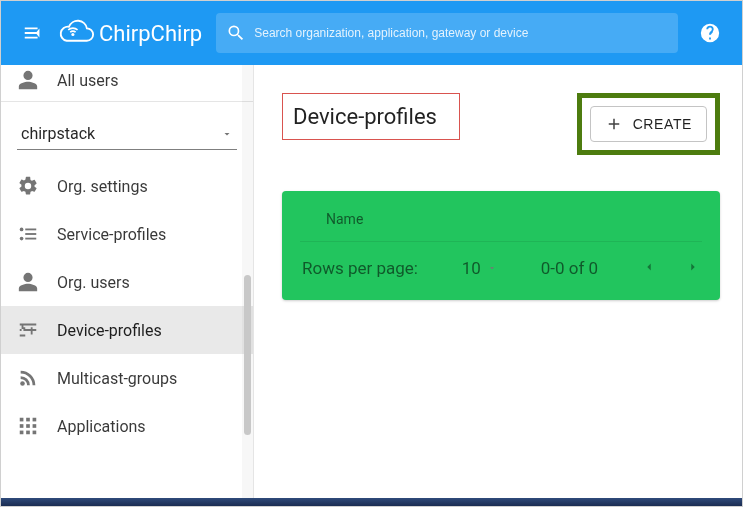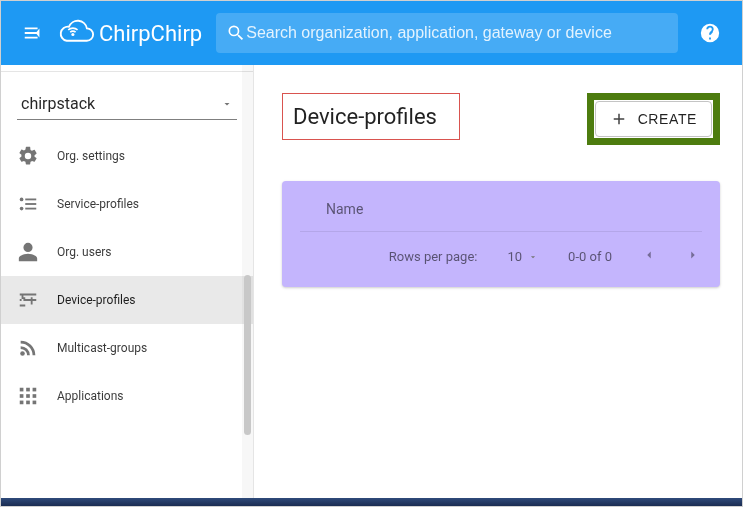--- a/index.html
+++ b/index.html
@@ -21,21 +21,21 @@
     color: #fff;
   }
   .menu-btn { width: 40px; height:40px; display:flex; align-items:center; justify-content:center; cursor:pointer;}
   .logo { display:flex; align-items:center; margin-left:4px; margin-right:8px;}
   .logo-cloud { width:38px; height:28px; margin-right:4px; position:relative; }
   .logo-text { font-size: 22px; font-weight:400; color:#fff; }
   .logo-text b { font-weight:400; }
   .search-wrap { flex:1; display:flex; align-items:center; background: rgba(255,255,255,0.18); border-radius:4px; height:40px; margin: 0 12px 0 6px; padding:0 10px;}
   .search-wrap svg { flex-shrink:0; }
   .search-input {
-    flex:1; border:none; background:transparent; color:#fff; font-size:16px; outline:none;
+    flex:1; border:none; background:transparent; color:#fff; font-size:12px; margin-left:8px; outline:none;
   }
   .search-input::placeholder { color: rgba(255,255,255,0.85); }
   .help-btn { width:40px;height:40px;display:flex;align-items:center;justify-content:center;cursor:pointer;}
   .content-row { display:flex; height: calc(100% - 64px); }
   .sidebar {
     width: 253px;
     border-right: 1px solid rgba(0,0,0,0.1);
     display:flex; flex-direction:column;
     position:relative;
   }
@@ -54,21 +54,21 @@
     cursor:pointer;
     color: rgba(0,0,0,0.85);
     font-size: 16px;
   }
   .nav-list { list-style:none; margin-top:6px; flex:1; overflow:hidden;}
   .nav-item {
     display:flex; align-items:center;
     height: 48px; padding: 0 16px;
     cursor:pointer;
     color: rgba(0,0,0,0.78);
-    font-size: 12px;
+    font-size: 16px;
   }
   .nav-item.selected { background: #e9e9e9; color: rgba(0,0,0,0.87);}
   .nav-item .icon-slot{ width:40px; display:flex; justify-content:flex-start;}
   .nav-item svg { fill: #757575; }
   .sidebar-scrollbar {
     position:absolute; right:2px; top:210px; width:7px; height:160px;
     background: #c8c8c8; border-radius:4px;
   }
   .sidebar-scrolltrack {
     position:absolute; right:0; top:0; bottom:0; width:11px; background: rgba(0,0,0,0.03);
@@ -77,54 +77,54 @@
     flex:1; padding: 28px 22px 0 28px; position:relative;
   }
   .header-row { display:flex; align-items:flex-start; justify-content:space-between; }
   .title-box {
     border: 1px solid #d9534f;
     padding: 10px 22px 10px 10px;
     display:inline-block;
   }
   .title-box h1{ font-size:22px; font-weight:400; color: rgba(0,0,0,0.87);}
   .create-wrap {
-    border: 7px solid #4d7c0f;
-    padding: 1px;
+    border: 5px solid #4d7c0f;
+    padding: 8px;
   }
   .create-btn {
     display:flex; align-items:center;
     border:1px solid #c4c4c4;
     border-radius:4px;
     background:#fff;
     padding: 8px 14px;
     font-size: 14px; font-weight:500; letter-spacing:0.6px;
     color: rgba(0,0,0,0.87);
     cursor:pointer; text-transform:uppercase;
   }
   .create-btn svg{ margin-right:10px;}
   .card {
     margin-top: 36px;
-    background:#c4b5fd;
+    background:#22c55e;
     border-radius:4px;
     box-shadow: 0 1px 3px rgba(0,0,0,0.15), 0 1px 2px rgba(0,0,0,0.06);
     padding: 0;
   }
   .table-head {
     padding: 20px 26px 14px 26px;
     color: rgba(0,0,0,0.55);
     font-size: 14px;
     border-bottom: 1px solid rgba(0,0,0,0.08);
     margin: 0 18px;
   }
   .pager {
-    display:flex; align-items:center; justify-content:flex-end;
+    display:flex; align-items:center; justify-content:space-between;
     gap: 30px;
     padding: 16px 20px 22px 20px;
     color: rgba(0,0,0,0.55);
-    font-size: 13px;
+    font-size: 17px;
   }
   .pager .select { display:flex; align-items:center; gap:6px; cursor:pointer;}
   .pager .nav { display:flex; gap: 30px;}
   .pager .nav-btn { opacity:0.4; cursor:pointer;}
   .bottom-strip {
     position:absolute; left:0; right:0; bottom:0; height:8px;
     background: linear-gradient(#2f4a7a,#1a2c52);
   }
 </style>
 </head>
@@ -156,20 +156,28 @@
   <div class="help-btn">
     <svg width="22" height="22" viewBox="0 0 24 24" fill="#fff">
         <path d="M12 2a10 10 0 1 0 10 10A10 10 0 0 0 12 2zm1 17h-2v-2h2zm2.07-7.75-.9.92A3.4 3.4 0 0 0 13 14h-2v-.5a4 4 0 0 1 1.17-2.83l1.24-1.26A1.98 1.98 0 0 0 12 6a2 2 0 0 0-2 2H8a4 4 0 0 1 8 0 3.18 3.18 0 0 1-.93 2.25z"></path>
       </svg>
   </div>
 </div>
 
 <div class="content-row">
 
   <div class="sidebar">
+    <div class="sidebar-top-cut">
+      <span class="icon-slot">
+          <svg width="22" height="22" viewBox="0 0 24 24" fill="#757575">
+            <path d="M12 12a5 5 0 1 0-5-5 5 5 0 0 0 5 5zm0 2c-3.33 0-10 1.67-10 5v3h20v-3c0-3.33-6.67-5-10-5z"></path>
+          </svg>
+        </span>
+      <span class="lbl">All users</span>
+    </div>
     <div class="divider"></div>
     <div class="org-select">
       <span>chirpstack</span>
       <svg width="12" height="12" viewBox="0 0 24 24" fill="#757575">
           <path d="M7 10l5 5 5-5z"></path>
         </svg>
     </div>
     <ul class="nav-list">
       <li class="nav-item">
         <span class="icon-slot">

